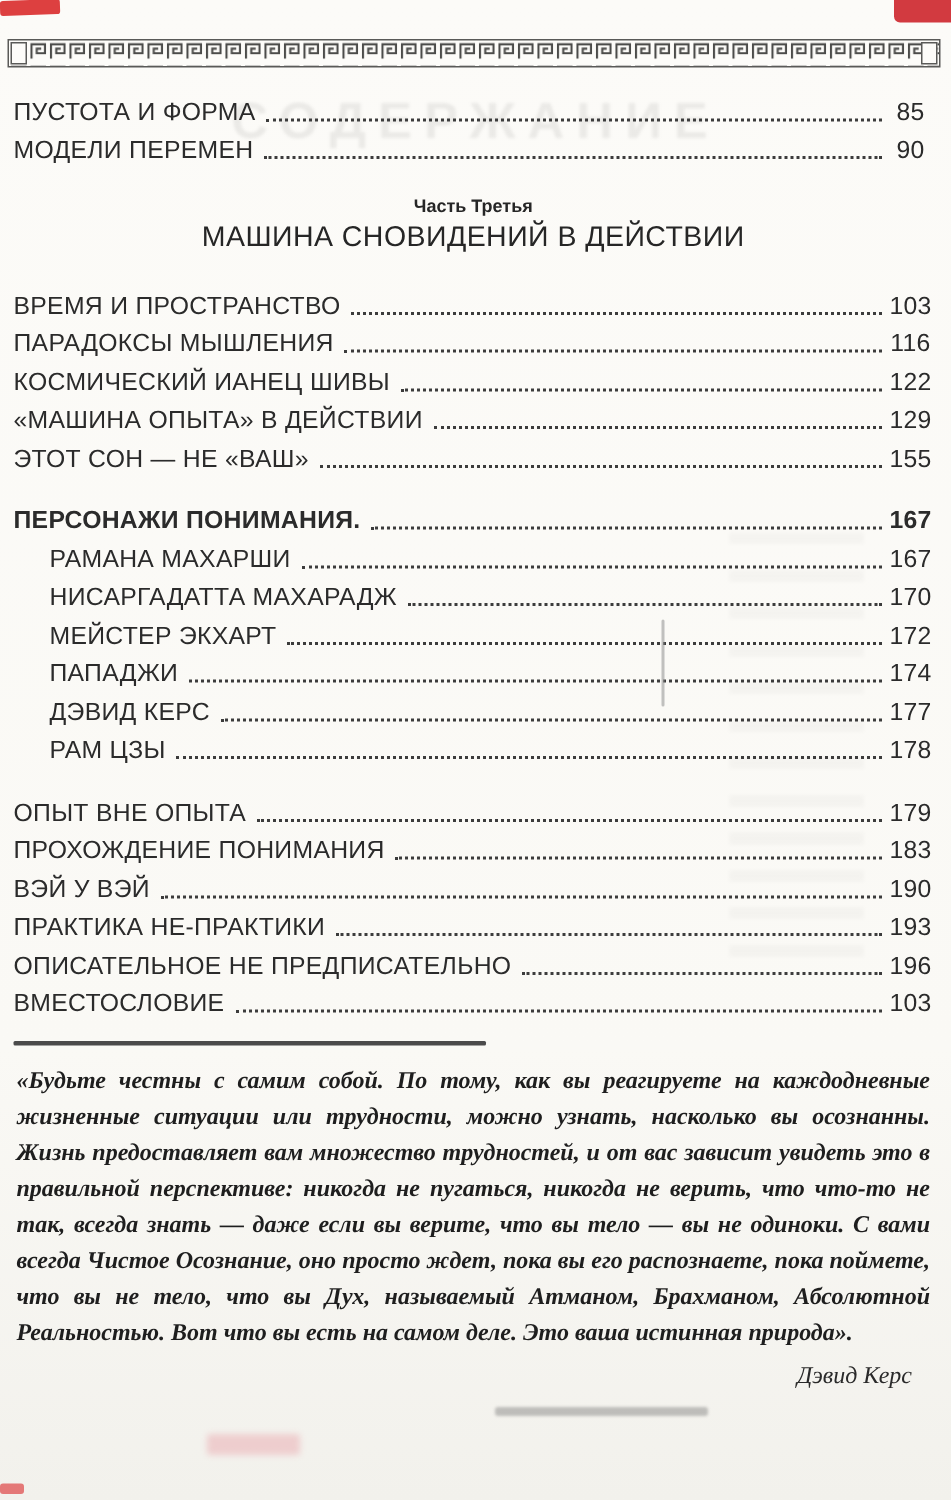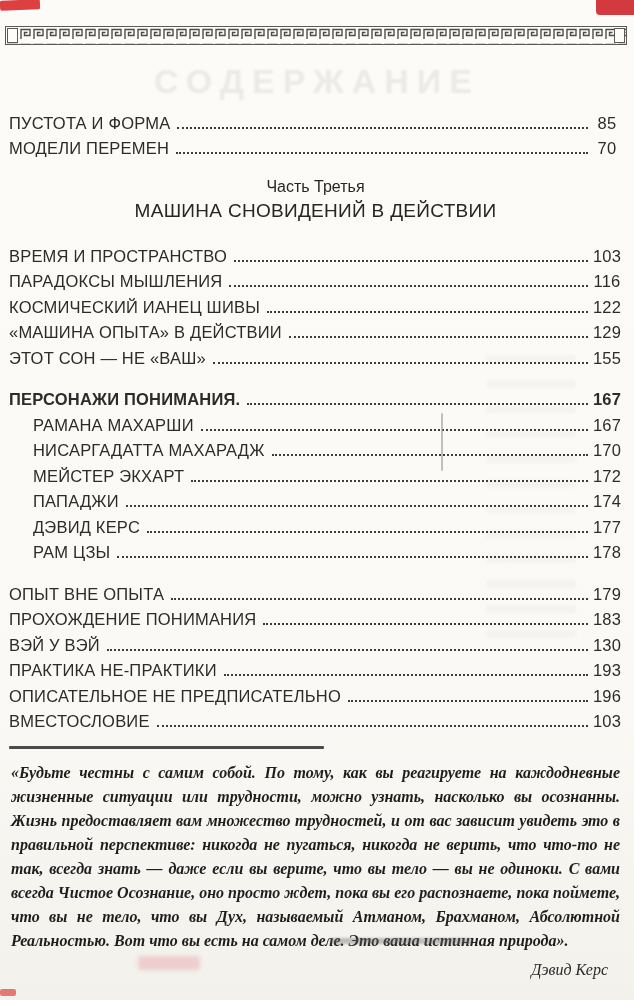--- a/index.html
+++ b/index.html
@@ -23,32 +23,32 @@
     position:relative;
   }
   .band svg{display:block;width:100%;height:100%;}
   .band::before,.band::after{
     content:"";position:absolute;top:1px;width:9px;height:13px;
     border:1.2px solid #5a5a58;background:#fdfcf9;
   }
   .band::before{left:1px;}
   .band::after{right:1px;}
 
-  .content{padding:14px 12px 0 9px;position:relative;z-index:2;margin-top:48px;}
+  .content{padding:14px 12px 0 9px;position:relative;z-index:2;}
 
   .row{display:flex;align-items:flex-end;height:25.5px;font-size:16.5px;letter-spacing:.2px;color:#2b2b2b;}
   .row .lbl{white-space:nowrap;}
   .row .dots{flex:1;border-bottom:2.5px dotted #3c3c3c;margin:0 4px 0 7px;transform:translateY(-4px);}
   .row .pg{white-space:nowrap;min-width:30px;text-align:center;}
   .row.bold{font-weight:bold;}
   .row.sub{padding-left:24px;}
   .gap-md{height:16px;}
 
   .part{ text-align:center;margin:20px 0 18px 0;}
-  .part .kicker{font-weight:normal;font-size:16px;margin-bottom:4px;}
+  .part .kicker{font-weight:bold;font-size:12px;margin-bottom:4px;}
   .part .title{font-weight:normal;font-size:19px;letter-spacing:.3px;}
 
   .rule{width:315px;height:3px;background:#4b4b4b;margin:15px 0 12px 0;border-radius:1px;}
 
   .quote{
     font-family:"Liberation Serif", serif;
     font-style:italic;font-weight:bold;
     font-size:16px;line-height:24px;
     text-align:justify;
     color:#1e1e1e;
@@ -110,21 +110,21 @@
   <div class="content">
 
     <div class="row">
       <span class="lbl">ПУСТОТА И ФОРМА</span>
       <span class="dots"></span>
       <span class="pg">85</span>
     </div>
     <div class="row">
       <span class="lbl">МОДЕЛИ ПЕРЕМЕН</span>
       <span class="dots"></span>
-      <span class="pg">70</span>
+      <span class="pg">90</span>
     </div>
 
     <div class="part">
       <div class="kicker">Часть Третья</div>
       <div class="title">МАШИНА СНОВИДЕНИЙ В ДЕЙСТВИИ</div>
     </div>
 
     <div class="row">
       <span class="lbl">ВРЕМЯ И ПРОСТРАНСТВО</span>
       <span class="dots"></span>
@@ -197,21 +197,21 @@
       <span class="pg">179</span>
     </div>
     <div class="row">
       <span class="lbl">ПРОХОЖДЕНИЕ ПОНИМАНИЯ</span>
       <span class="dots"></span>
       <span class="pg">183</span>
     </div>
     <div class="row">
       <span class="lbl">ВЭЙ У ВЭЙ</span>
       <span class="dots"></span>
-      <span class="pg">130</span>
+      <span class="pg">190</span>
     </div>
     <div class="row">
       <span class="lbl">ПРАКТИКА НЕ-ПРАКТИКИ</span>
       <span class="dots"></span>
       <span class="pg">193</span>
     </div>
     <div class="row">
       <span class="lbl">ОПИСАТЕЛЬНОЕ НЕ ПРЕДПИСАТЕЛЬНО</span>
       <span class="dots"></span>
       <span class="pg">196</span>

